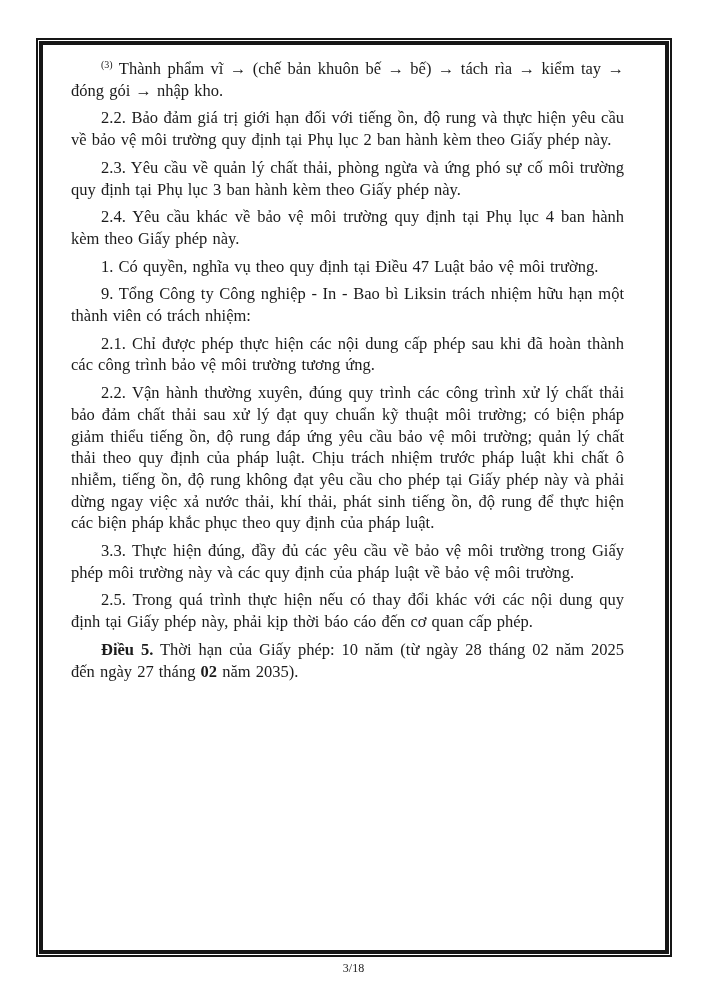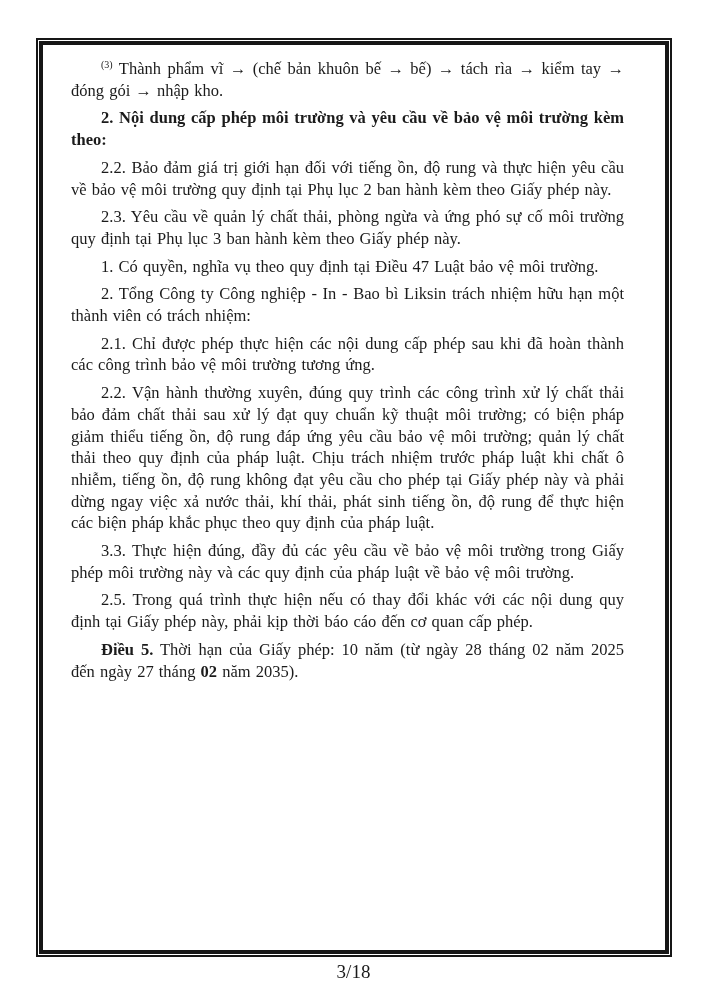--- a/index.html
+++ b/index.html
@@ -51,35 +51,35 @@
   sup {
     font-size: 10px;
     line-height: 0;
   }
   .page-footer {
     position: absolute;
     left: 0;
     right: 0;
     top: 961px;
     text-align: center;
-    font-size: 19px;
+    font-size: 12px;
     color: #1b1b1b;
   }
 </style>
 </head>
 <body>
 
 <div class="frame-outer">
   <div class="frame-inner">
       <p class="para"><sup>(3)</sup><span> Thành phẩm vĩ → (chế bản khuôn bế → bế) → tách rìa → kiểm tay → đóng gói → nhập kho.</span></p>
-      <p class="para heading"><span class="bold">2. Nội dung cấp phép môi trường và yêu cầu về bảo vệ môi trường kèm theo:</span></p>
       <p class="para"><span>2.2. Bảo đảm giá trị giới hạn đối với tiếng ồn, độ rung và thực hiện yêu cầu về bảo vệ môi trường quy định tại Phụ lục 2 ban hành kèm theo Giấy phép này.</span></p>
       <p class="para"><span>2.3. Yêu cầu về quản lý chất thải, phòng ngừa và ứng phó sự cố môi trường quy định tại Phụ lục 3 ban hành kèm theo Giấy phép này.</span></p>
+      <p class="para"><span>2.4. Yêu cầu khác về bảo vệ môi trường quy định tại Phụ lục 4 ban hành kèm theo Giấy phép này.</span></p>
       <p class="para"><span>1. Có quyền, nghĩa vụ theo quy định tại Điều 47 Luật bảo vệ môi trường.</span></p>
-      <p class="para"><span>2. Tổng Công ty Công nghiệp - In - Bao bì Liksin trách nhiệm hữu hạn một thành viên có trách nhiệm:</span></p>
+      <p class="para"><span>9. Tổng Công ty Công nghiệp - In - Bao bì Liksin trách nhiệm hữu hạn một thành viên có trách nhiệm:</span></p>
       <p class="para"><span>2.1. Chỉ được phép thực hiện các nội dung cấp phép sau khi đã hoàn thành các công trình bảo vệ môi trường tương ứng.</span></p>
       <p class="para"><span>2.2. Vận hành thường xuyên, đúng quy trình các công trình xử lý chất thải bảo đảm chất thải sau xử lý đạt quy chuẩn kỹ thuật môi trường; có biện pháp giảm thiểu tiếng ồn, độ rung đáp ứng yêu cầu bảo vệ môi trường; quản lý chất thải theo quy định của pháp luật. Chịu trách nhiệm trước pháp luật khi chất ô nhiễm, tiếng ồn, độ rung không đạt yêu cầu cho phép tại Giấy phép này và phải dừng ngay việc xả nước thải, khí thải, phát sinh tiếng ồn, độ rung để thực hiện các biện pháp khắc phục theo quy định của pháp luật.</span></p>
       <p class="para"><span>3.3. Thực hiện đúng, đầy đủ các yêu cầu về bảo vệ môi trường trong Giấy phép môi trường này và các quy định của pháp luật về bảo vệ môi trường.</span></p>
       <p class="para"><span>2.5. Trong quá trình thực hiện nếu có thay đổi khác với các nội dung quy định tại Giấy phép này, phải kịp thời báo cáo đến cơ quan cấp phép.</span></p>
       <p class="para"><span class="bold">Điều 5.</span><span> Thời hạn của Giấy phép: 10 năm (từ ngày 28 tháng 02 năm 2025 đến ngày 27 tháng </span><span class="bold">02</span><span> năm 2035).</span></p>
     </div>
 </div>
 
 <div class="page-footer">3/18</div>
 

